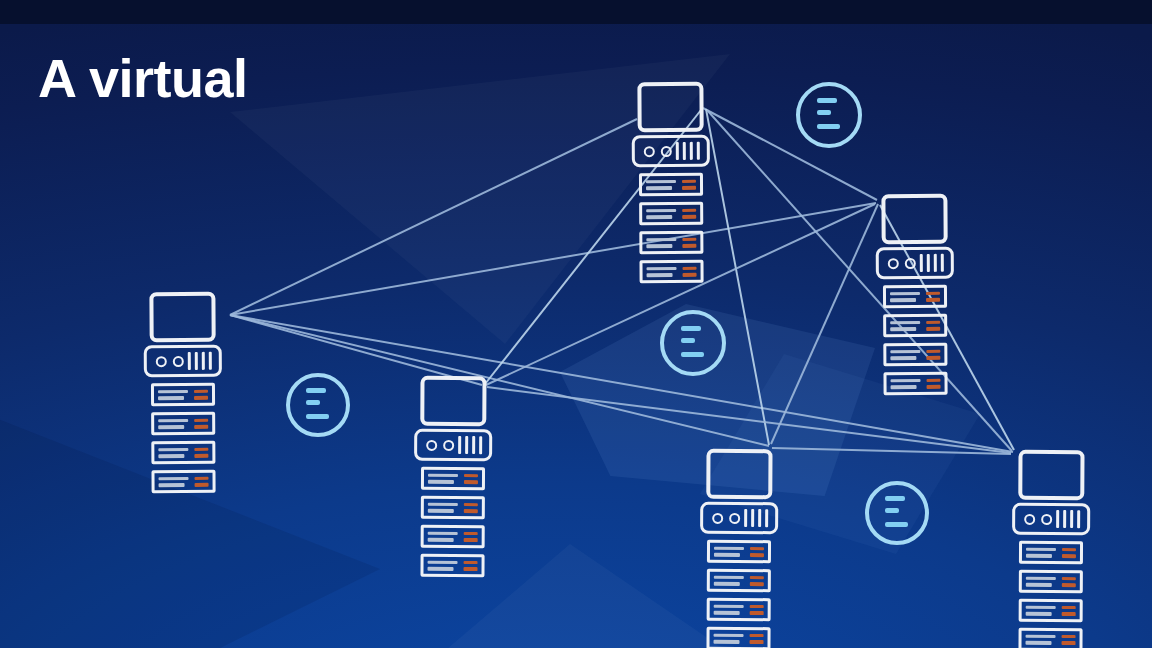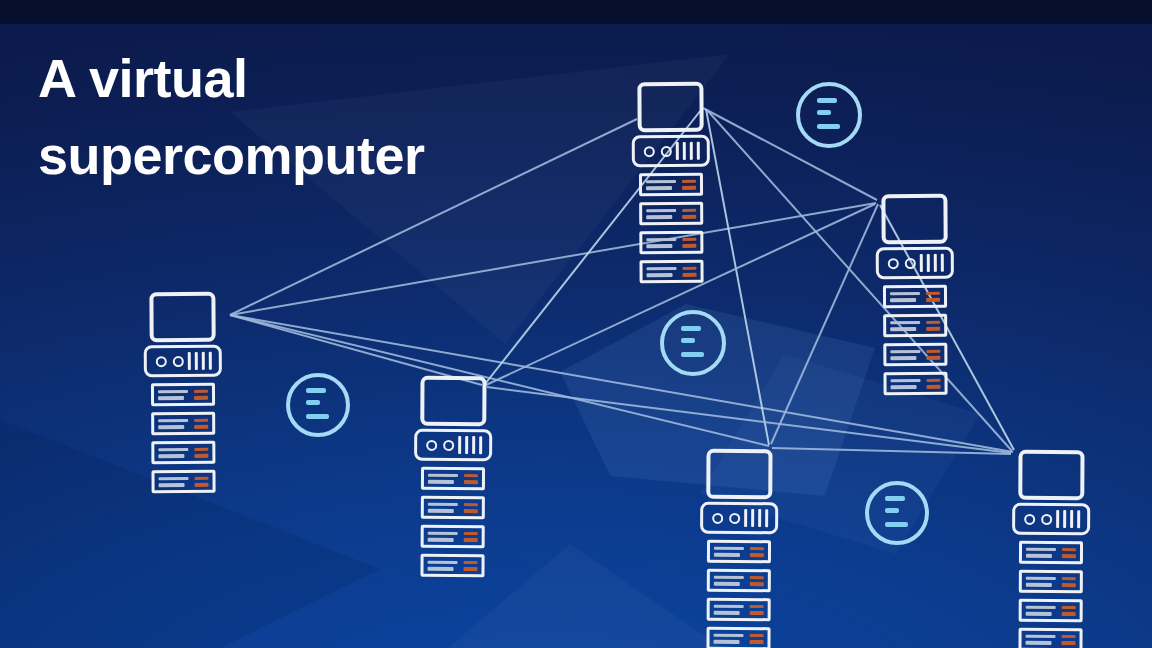--- a/index.html
+++ b/index.html
@@ -438,15 +438,14 @@
       </div>
       <div class="circle-icon" style="left: 865px; top: 457px; width: 64px; height: 64px;">
         <div class="cbar" style="width: 20px; left: 16px; top: 11px;"></div>
         <div class="cbar" style="width: 14px; left: 16px; top: 23px;"></div>
         <div class="cbar" style="width: 23px; left: 16px; top: 37px;"></div>
       </div>
     </div>
 
   <div class="title">
     <span class="tline">A virtual</span>
-    <span class="tline">supercomputer</span>
   </div>
 </div>
 
 </body></html>

